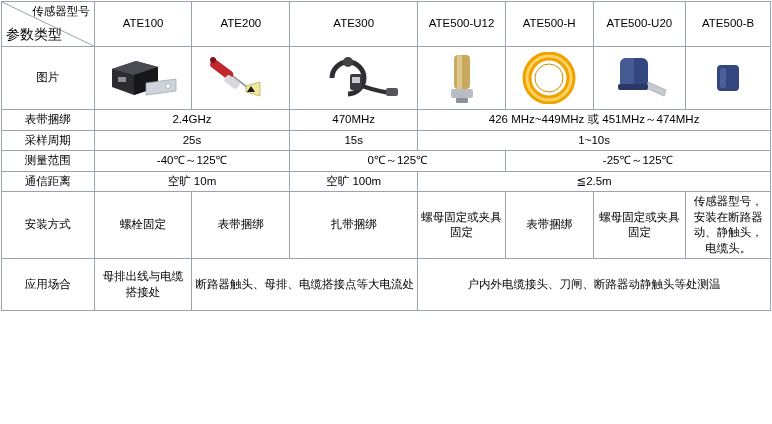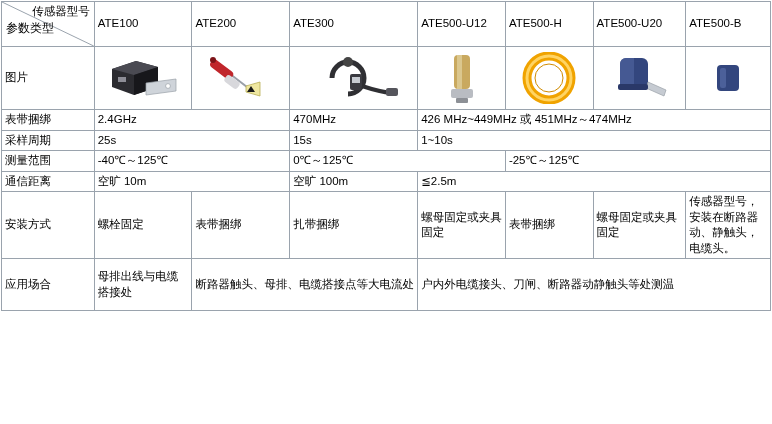--- a/index.html
+++ b/index.html
@@ -20,20 +20,21 @@
   }
   table.spec {
     border-collapse: collapse;
     width: 770px;
     margin: 1px;
     table-layout: fixed;
   }
   table.spec td {
     border: 1px solid #9aa3ad;
     font-size: 11.5px;
+    text-align: center;
     vertical-align: middle;
     padding: 2px 3px;
     line-height: 1.35;
     color: #000;
   }
   .hdr-corner {
     position: relative;
     height: 44px;
     padding: 0 !important;
   }
@@ -44,22 +45,22 @@
   .hdr-corner .diag svg { display: block; width: 100%; height: 100%; }
   .hdr-corner .lbl-top {
     position: absolute;
     right: 4px;
     top: 2px;
     font-size: 11.5px;
   }
   .hdr-corner .lbl-bot {
     position: absolute;
     left: 4px;
-    bottom: 10px;
-    font-size: 12px;
+    bottom: 2px;
+    font-size: 14px;
   }
   .rowlabel {
     font-size: 12px;
     margin-top: 19px;
   }
   .img-cell {
     height: 62px;
     padding: 0 !important;
   }
   .imgwrap {

